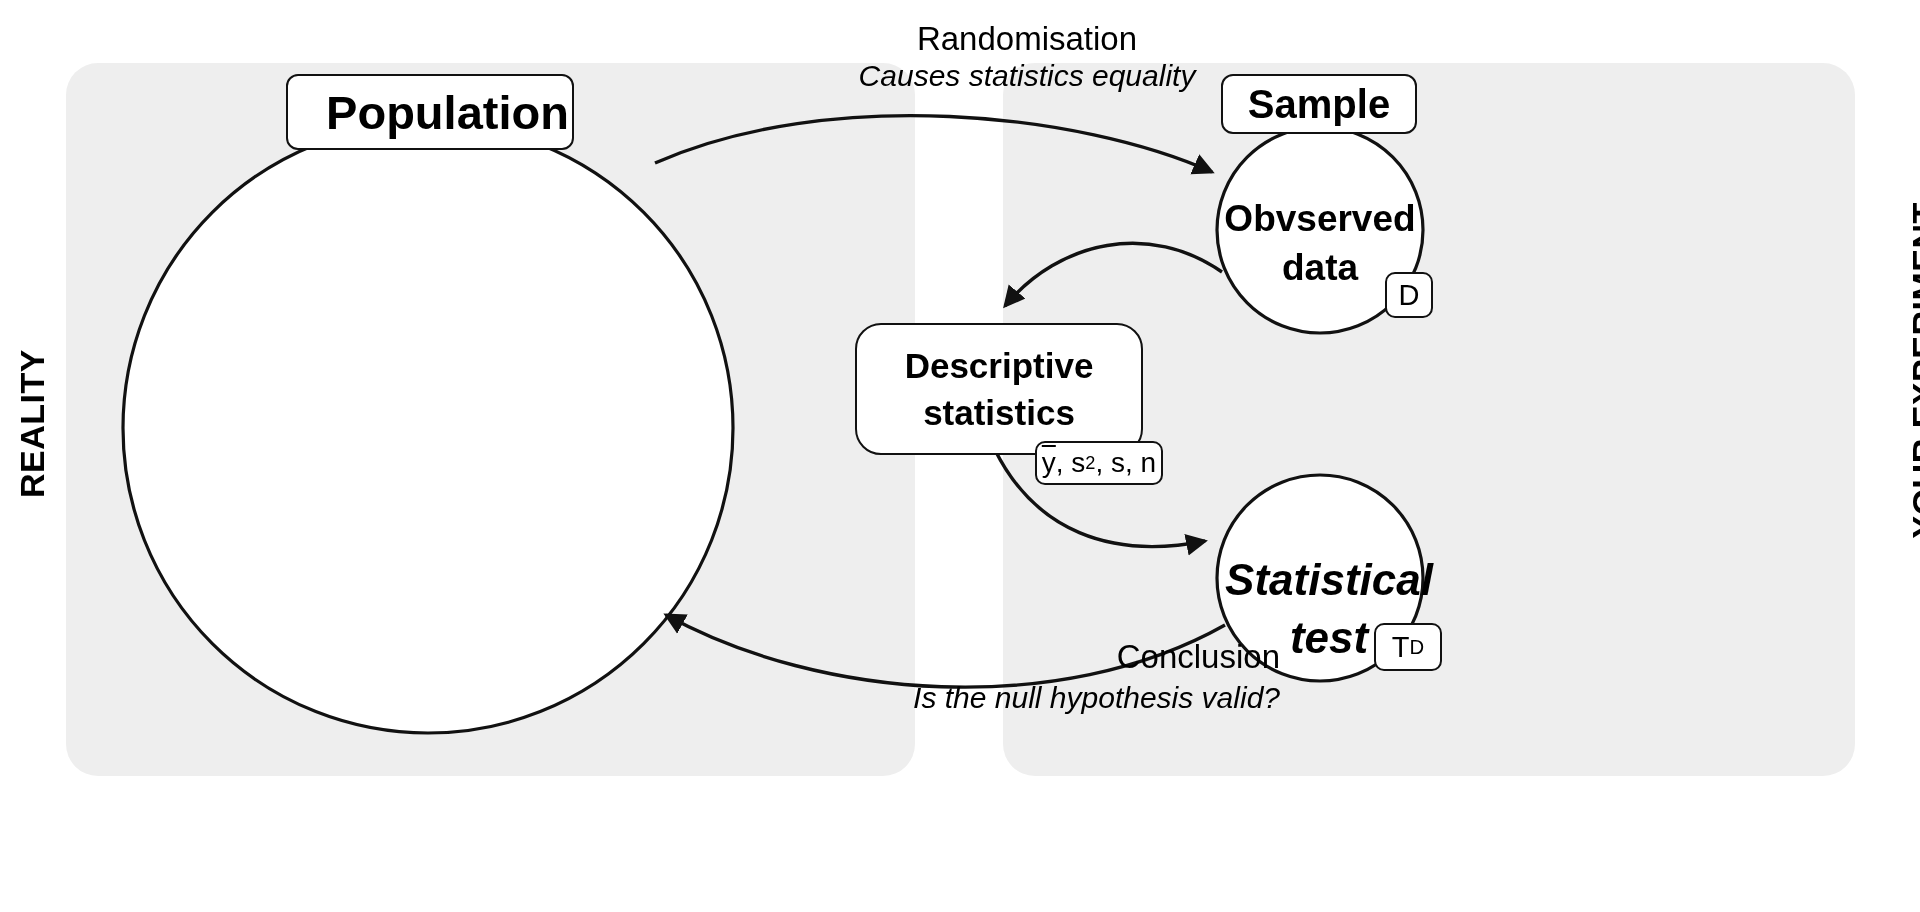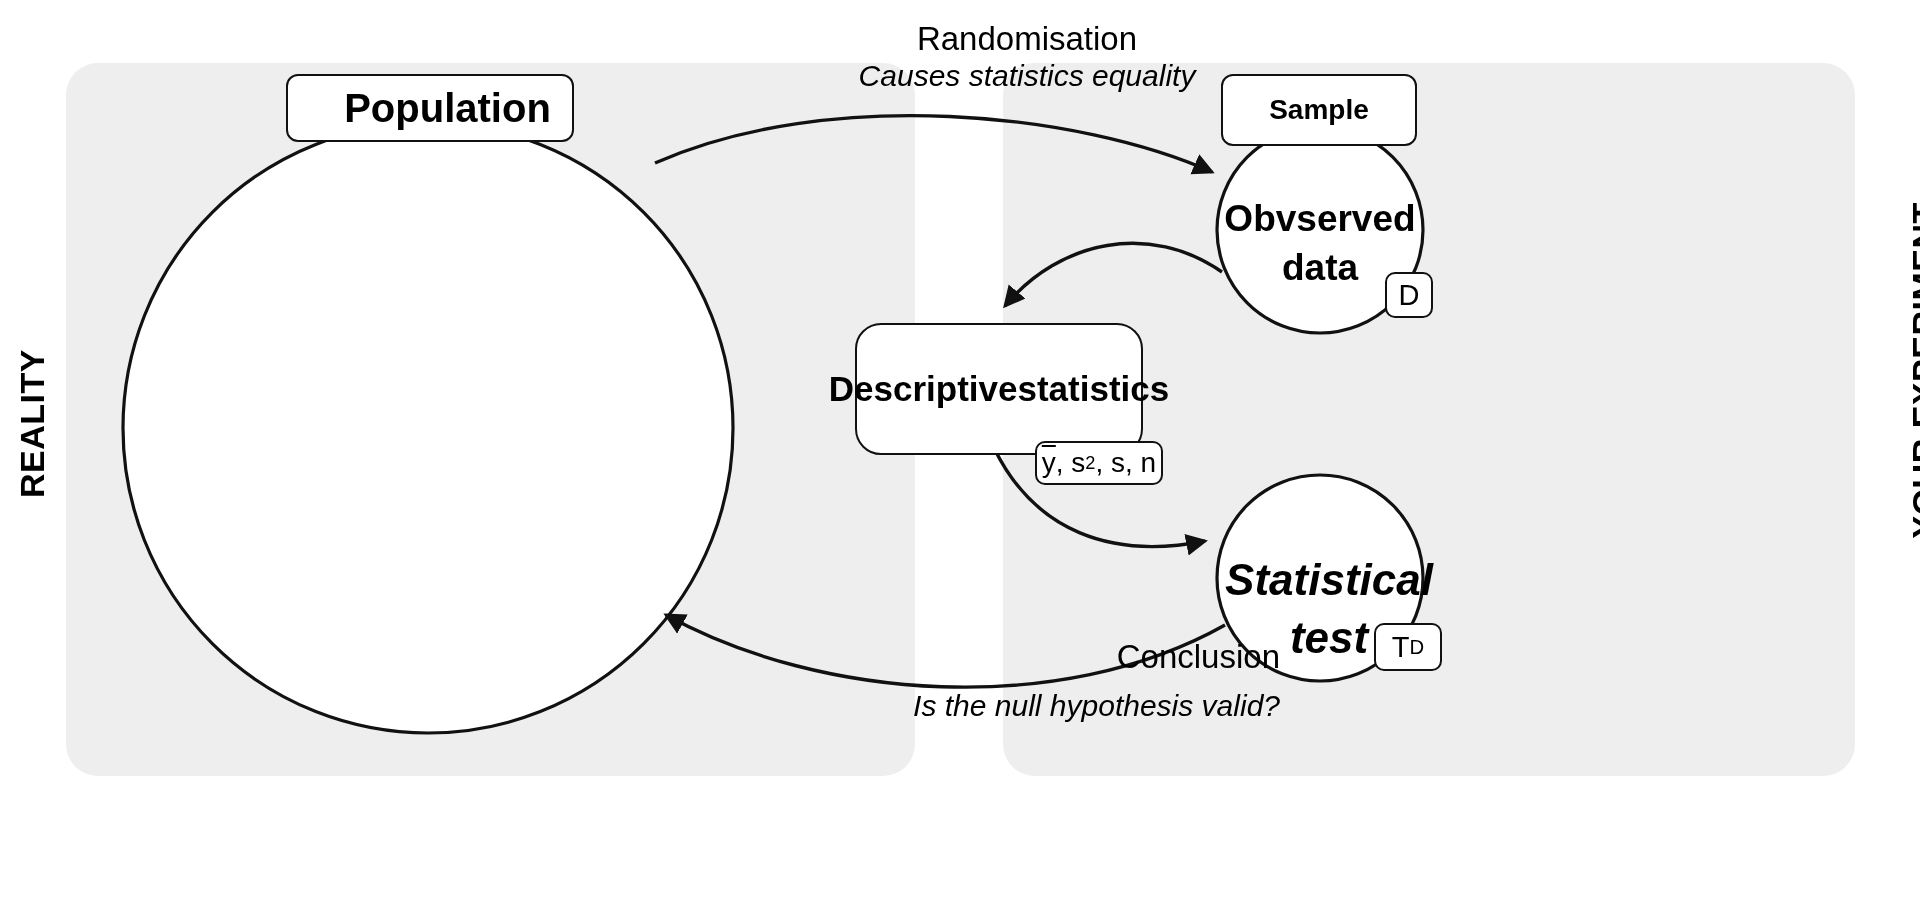--- a/index.html
+++ b/index.html
@@ -74,40 +74,40 @@
     justify-content: center;
     text-align: center;
     font-weight: bold;
     color: #000;
     box-sizing: border-box;
   }
   #box-population {
     left: 286px;
     top: 74px;
     width: 288px;
-    height: 68px;
-    font-size: 40px;
+    height: 76px;
+    font-size: 47px;
     padding-left: 35px;
   }
   #box-sample {
     left: 1221px;
     top: 74px;
     width: 196px;
-    height: 72px;
-    font-size: 28px;
+    height: 60px;
+    font-size: 40px;
   }
   #box-descriptive {
     left: 855px;
     top: 323px;
     width: 288px;
     height: 132px;
     font-size: 35px;
     line-height: 1.35;
     border-radius: 26px;
-    flex-direction: row;
+    flex-direction: column;
   }
   .badge {
     position: absolute;
     background: #ffffff;
     border: 2.5px solid #111111;
     border-radius: 10px;
     display: flex;
     align-items: center;
     justify-content: center;
     font-size: 29px;
@@ -182,21 +182,21 @@
     left: 707px;
     top: 22px;
     width: 640px;
   }
   #label-conclusion {
     left: 640px;
     top: 640px;
     width: 640px;
     text-align: right;
   }
-  #label-conclusion .sub { margin-top: 12px; }
+  #label-conclusion .sub { margin-top: 4px; }
 </style>
 </head>
 <body>
 
 <div id="stage">
 
   <div class="panel" id="panel-reality"></div>
   <div class="panel" id="panel-experiment"></div>
 
   <svg id="art" viewBox="0 0 1920 912">

